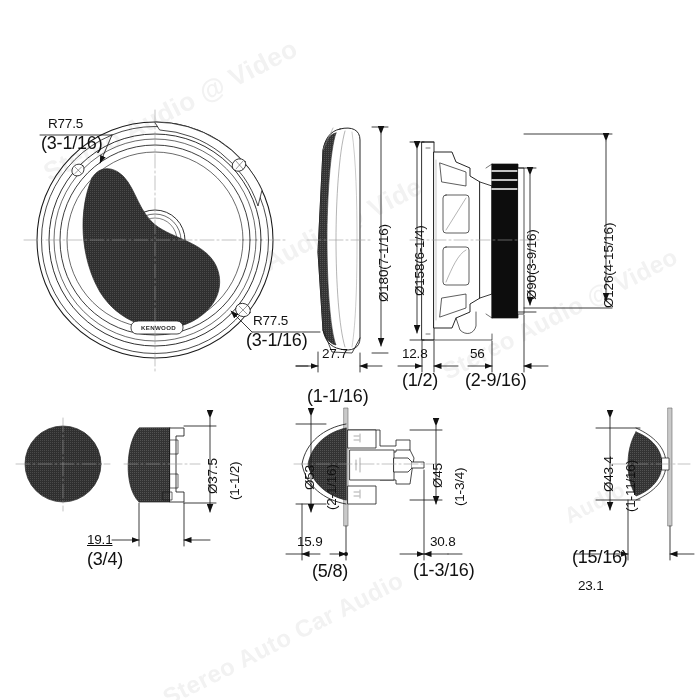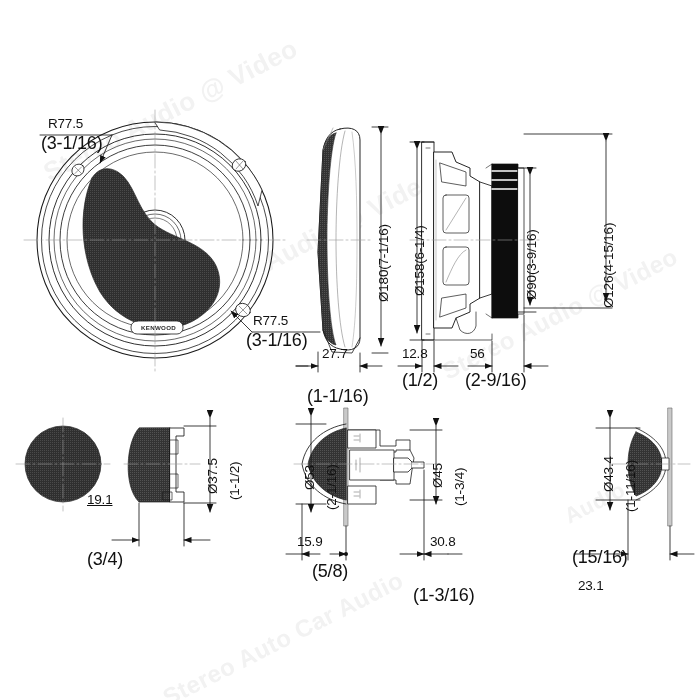--- a/index.html
+++ b/index.html
@@ -310,34 +310,34 @@
 
   <div class="dim" style="left:402px;top:346px;">12.8</div>
   <div class="dim sub" style="left:402px;top:370px;">(1/2)</div>
 
   <div class="dim" style="left:470px;top:346px;">56</div>
   <div class="dim sub" style="left:465px;top:370px;">(2-9/16)</div>
 
   <div class="dim vert" style="left:205px;top:494px;transform:rotate(-90deg);">Ø37.5</div>
   <div class="dim vert" style="left:227px;top:500px;transform:rotate(-90deg);">(1-1/2)</div>
 
-  <div class="dim" style="left:87px;top:492px;text-decoration:underline;">19.1</div>
+  <div class="dim" style="left:87px;top:532px;text-decoration:underline;">19.1</div>
   <div class="dim sub" style="left:87px;top:549px;text-align:right;">(3/4)</div>
 
   <div class="dim vert" style="left:302px;top:490px;transform:rotate(-90deg);">Ø53</div>
   <div class="dim vert" style="left:324px;top:510px;transform:rotate(-90deg);">(2-1/16)</div>
 
   <div class="dim vert" style="left:430px;top:488px;transform:rotate(-90deg);">Ø45</div>
   <div class="dim vert" style="left:452px;top:506px;transform:rotate(-90deg);">(1-3/4)</div>
 
   <div class="dim" style="left:297px;top:534px;">15.9</div>
   <div class="dim sub" style="left:312px;top:561px;">(5/8)</div>
 
   <div class="dim" style="left:430px;top:534px;">30.8</div>
-  <div class="dim sub" style="left:413px;top:585px;">(1-3/16)</div>
+  <div class="dim sub" style="left:413px;top:560px;">(1-3/16)</div>
 
   <div class="dim vert" style="left:601px;top:492px;transform:rotate(-90deg);">Ø43.4</div>
   <div class="dim vert" style="left:623px;top:512px;transform:rotate(-90deg);">(1-11/16)</div>
 
   <div class="dim" style="left:578px;top:534px;margin-top:44px;">23.1</div>
   <div class="dim sub" style="left:572px;top:547px;">(15/16)</div>
 
 </div>
 
 </body></html>

